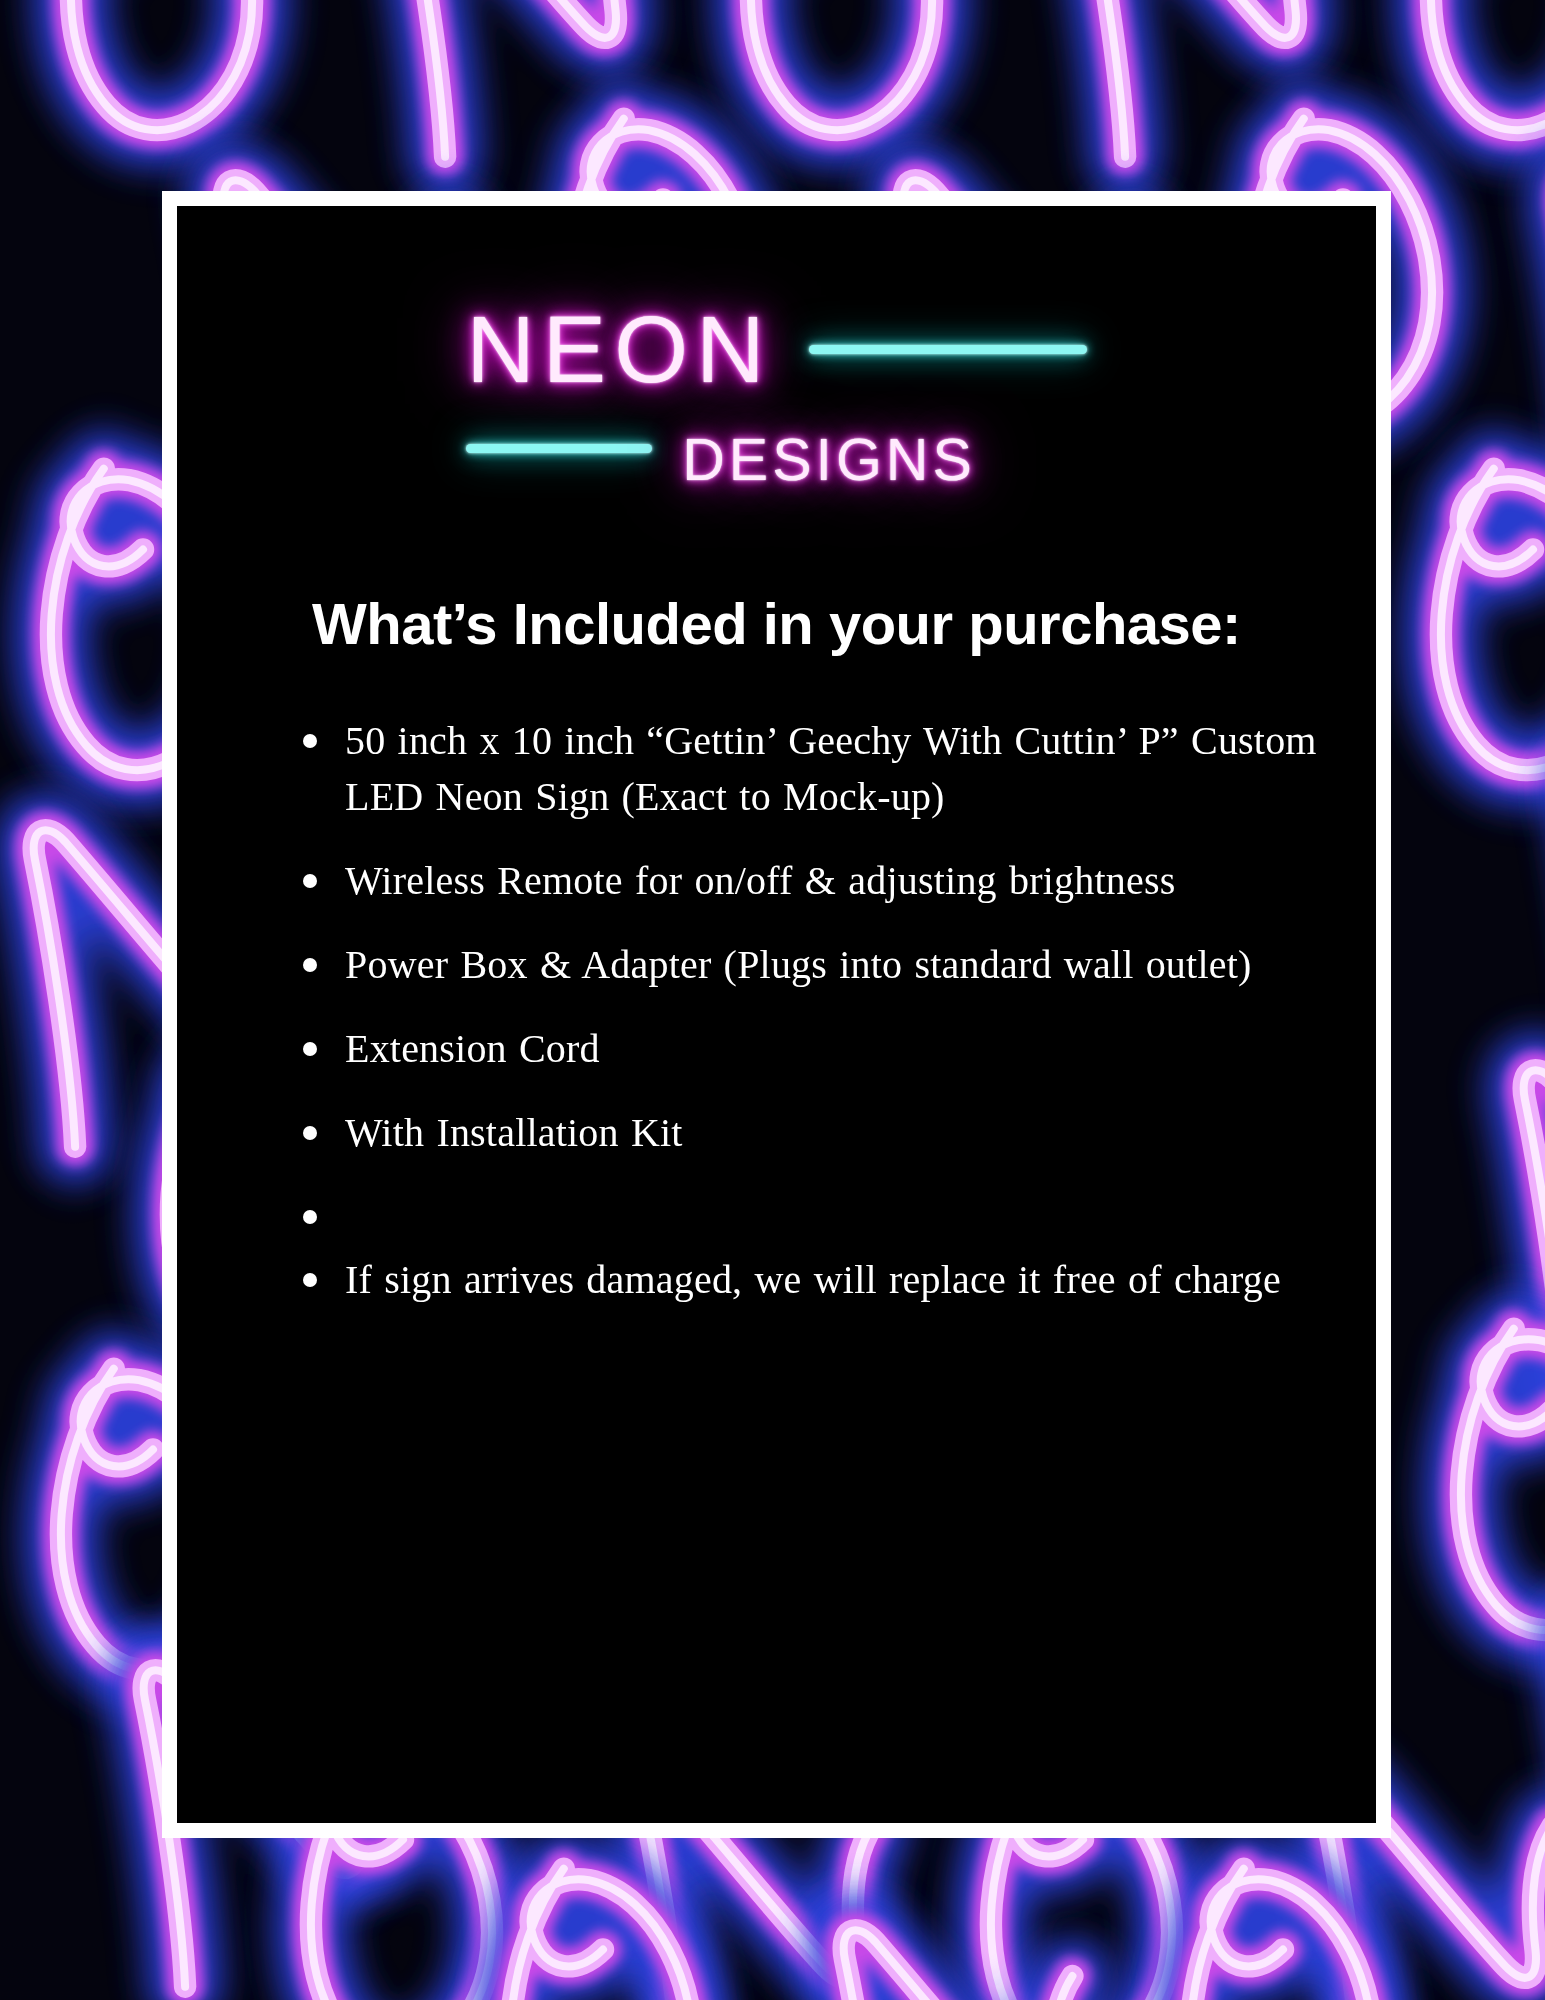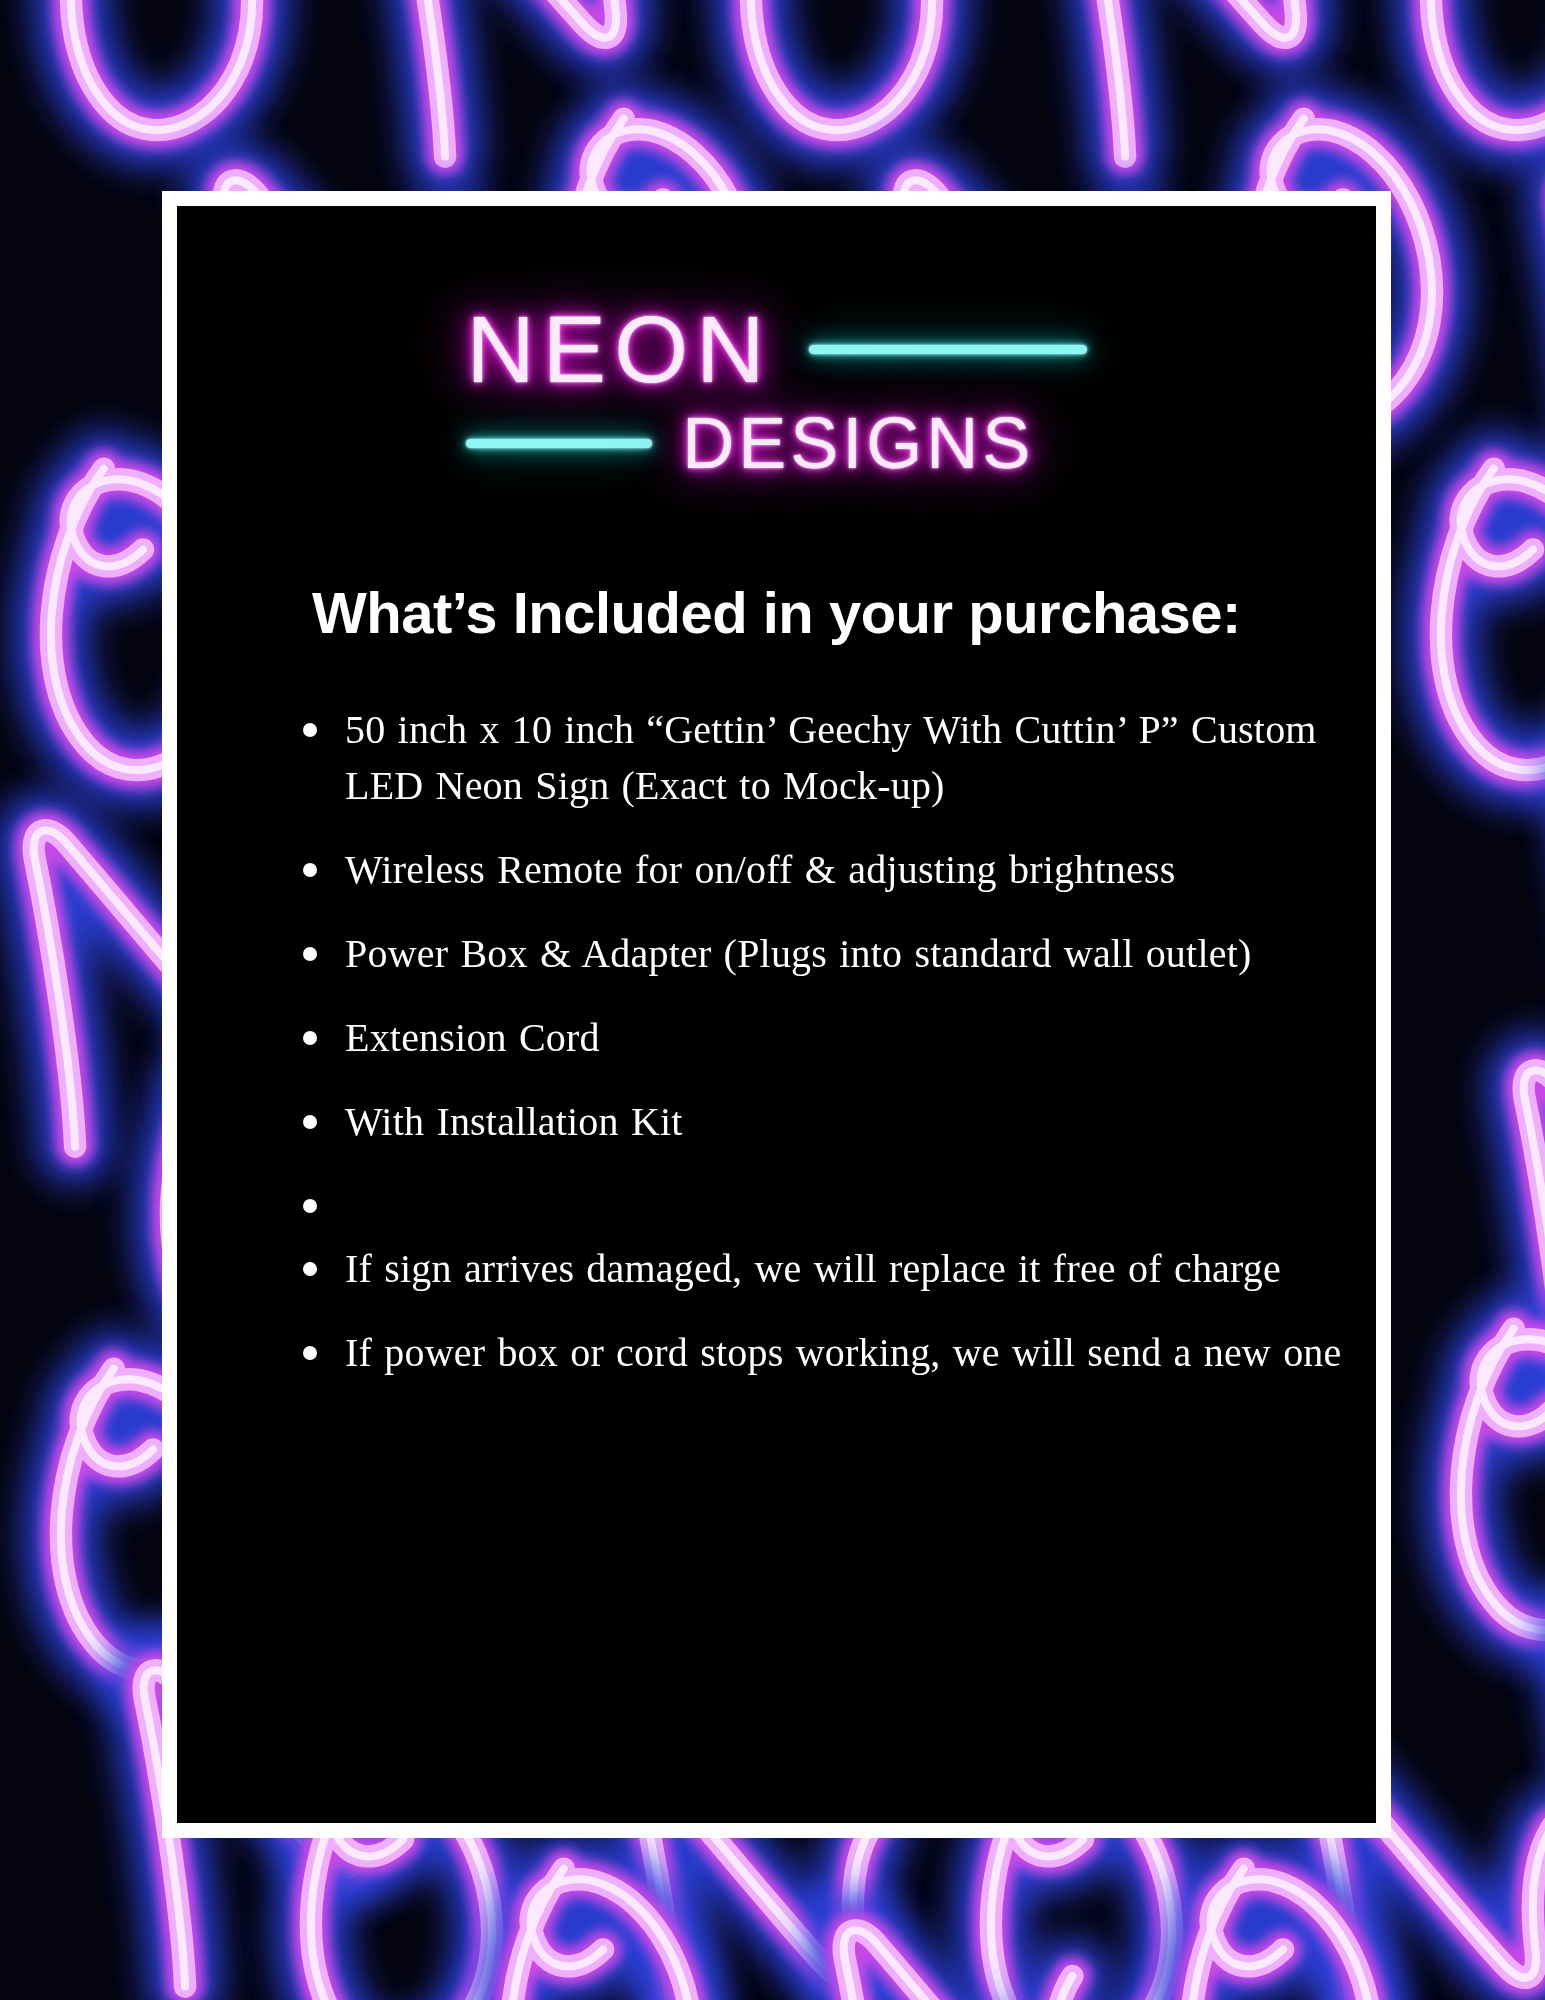--- a/index.html
+++ b/index.html
@@ -52,21 +52,21 @@
     color: #ffeafd;
     line-height: 1;
     text-shadow:
       0 0 2px #ffffff,
       0 0 7px #ff6af8,
       0 0 16px #f318e8,
       0 0 34px #d400c8,
       0 0 65px #a000a0;
   }
   .word1 { font-size: 95px; letter-spacing: 8px; }
-  .word2 { font-size: 72px; letter-spacing: 4px; }
+  .word2 { font-size: 59px; letter-spacing: 4px; margin-top: 24px; }
   .teal-line {
     height: 9px;
     border-radius: 5px;
     background: #8df7f3;
     box-shadow:
       0 0 3px #d8fffd,
       0 0 10px #3fe3df,
       0 0 24px #0e9c9c,
       0 0 40px #0a6e70;
   }
@@ -217,20 +217,16 @@
         <span class="bullet-dot"></span>
         <span class="item-text">With Installation Kit</span>
       </li>
       <li>
         <span class="bullet-dot"></span>
       </li>
       <li>
         <span class="bullet-dot"></span>
         <span class="item-text">If sign arrives damaged, we will replace it free of charge</span>
       </li>
-      <li>
-        <span class="bullet-dot"></span>
-        <span class="item-text">If power box or cord stops working, we will send a new one</span>
-      </li>
     </ul>
 
   </div>
 </div>
 
 </body></html>

